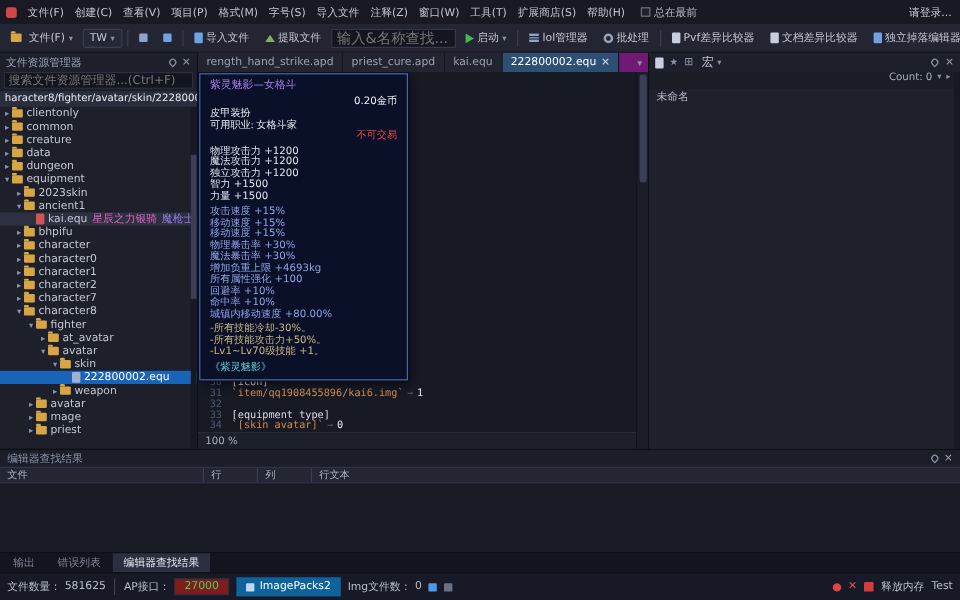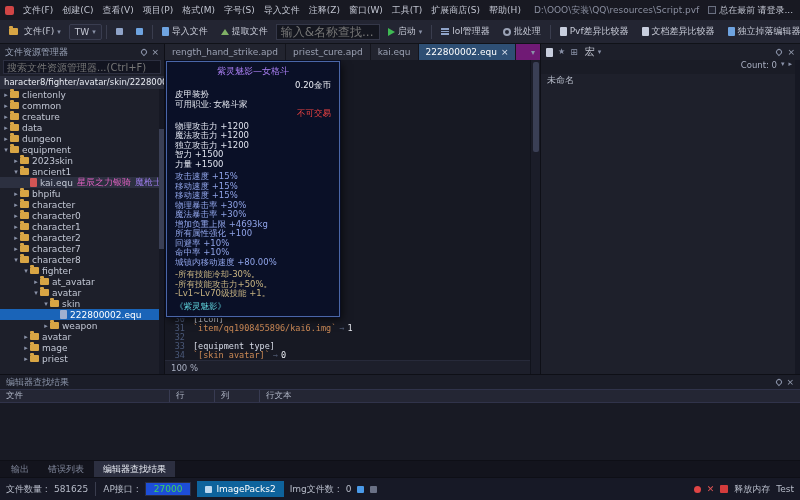--- a/index.html
+++ b/index.html
@@ -88,21 +88,21 @@
   .code-sect { color:#d8dce8; }
   .code-str { color:#cd8a55; }
   .code-arrow { color:#4e5870; margin:0 3px; }
   .code-val { color:#e8eaf0; }
 
   
   .item-tooltip { position:absolute; left:1px; top:1px; width:174px; z-index:5;
     background:rgba(10,16,40,0.96); border:1px solid #4a66a8;
     box-shadow:0 0 0 1px #0a0e20, 2px 3px 8px rgba(0,0,0,0.65);
     padding:5px 8px; font-size:8.5px; line-height:9.5px; }
-  .tt-title { color:#a97ff2; text-align:center; margin-bottom:4px; font-size:9px; }
+  .tt-title { color:#a97ff2; margin-bottom:4px; font-size:9px; }
   .tt-price { color:#eceef5; text-align:right; }
   .tt-line { color:#e6e9f2;font-family:Liberation Serif, serif; }
   .tt-trade { color:#f04343; text-align:right; }
   .tt-stat { color:#dfe3ee; }
   .tt-blue { color:#8fa3e8; }
   .tt-skill { color:#c8b482; }
   .tt-set { color:#5fd3dc; margin-top:3px; }
   .tt-gap { height:3px; }
 
   
@@ -132,21 +132,21 @@
 
   
   .bottom-tabs { height:17px; flex:0 0 17px; background:#13141d; border-top:1px solid #0e0f16;
     display:flex; align-items:stretch; gap:1px; padding-left:2px; font-size:9px; }
   .btab { display:flex; align-items:center; padding:0 9px; color:#7e8599; }
   .btab.active { background:#2c2f40; color:#e8ebf2; }
 
   
   .statusbar { height:23px; flex:0 0 23px; background:#171926; border-top:1px solid #0e0f16;
     display:flex; align-items:center; gap:6px; padding:0 6px; font-size:9px; color:#b8bdca; white-space:nowrap; overflow:hidden;}
-  .sb-green-box { background:#1d4ed8; border:1px solid #2a2e40; color:#3fd35f; padding:1px 8px; }
+  .sb-green-box { background:#7f1d1d; border:1px solid #2a2e40; color:#3fd35f; padding:1px 8px; }
   .sb-blue { background:#0e639c; color:#fff; display:flex; align-items:center; gap:4px; padding:3px 8px; }
   .dot-red { width:7px; height:7px; border-radius:50%; background:#e04545; }
   .sq-red { width:8px; height:8px; background:#d43c3c; border-radius:1px; }
   .x-red { color:#e05555; font-size:9px; }
   .sb-right { margin-left:auto; display:flex; align-items:center; gap:6px; }
 </style>
 </head>
 <body>
 
 <div class="app">
@@ -158,21 +158,20 @@
     <span class="menu-item">查看(V)</span>
     <span class="menu-item">项目(P)</span>
     <span class="menu-item">格式(M)</span>
     <span class="menu-item">字号(S)</span>
     <span class="menu-item">导入文件</span>
     <span class="menu-item">注释(Z)</span>
     <span class="menu-item">窗口(W)</span>
     <span class="menu-item">工具(T)</span>
     <span class="menu-item">扩展商店(S)</span>
     <span class="menu-item">帮助(H)</span>
-    <span class="menubar-path">D:\OOO\安装\QQ\resources\Script.pvf</span>
     <span class="aot">
       <span class="checkbox"></span>
       <span>总在最前</span>
     </span>
     <span class="login">请登录...</span>
   </div>
 
   <div class="toolbar">
     <span class="tbtn">
       <span class="folder-icon"></span>

